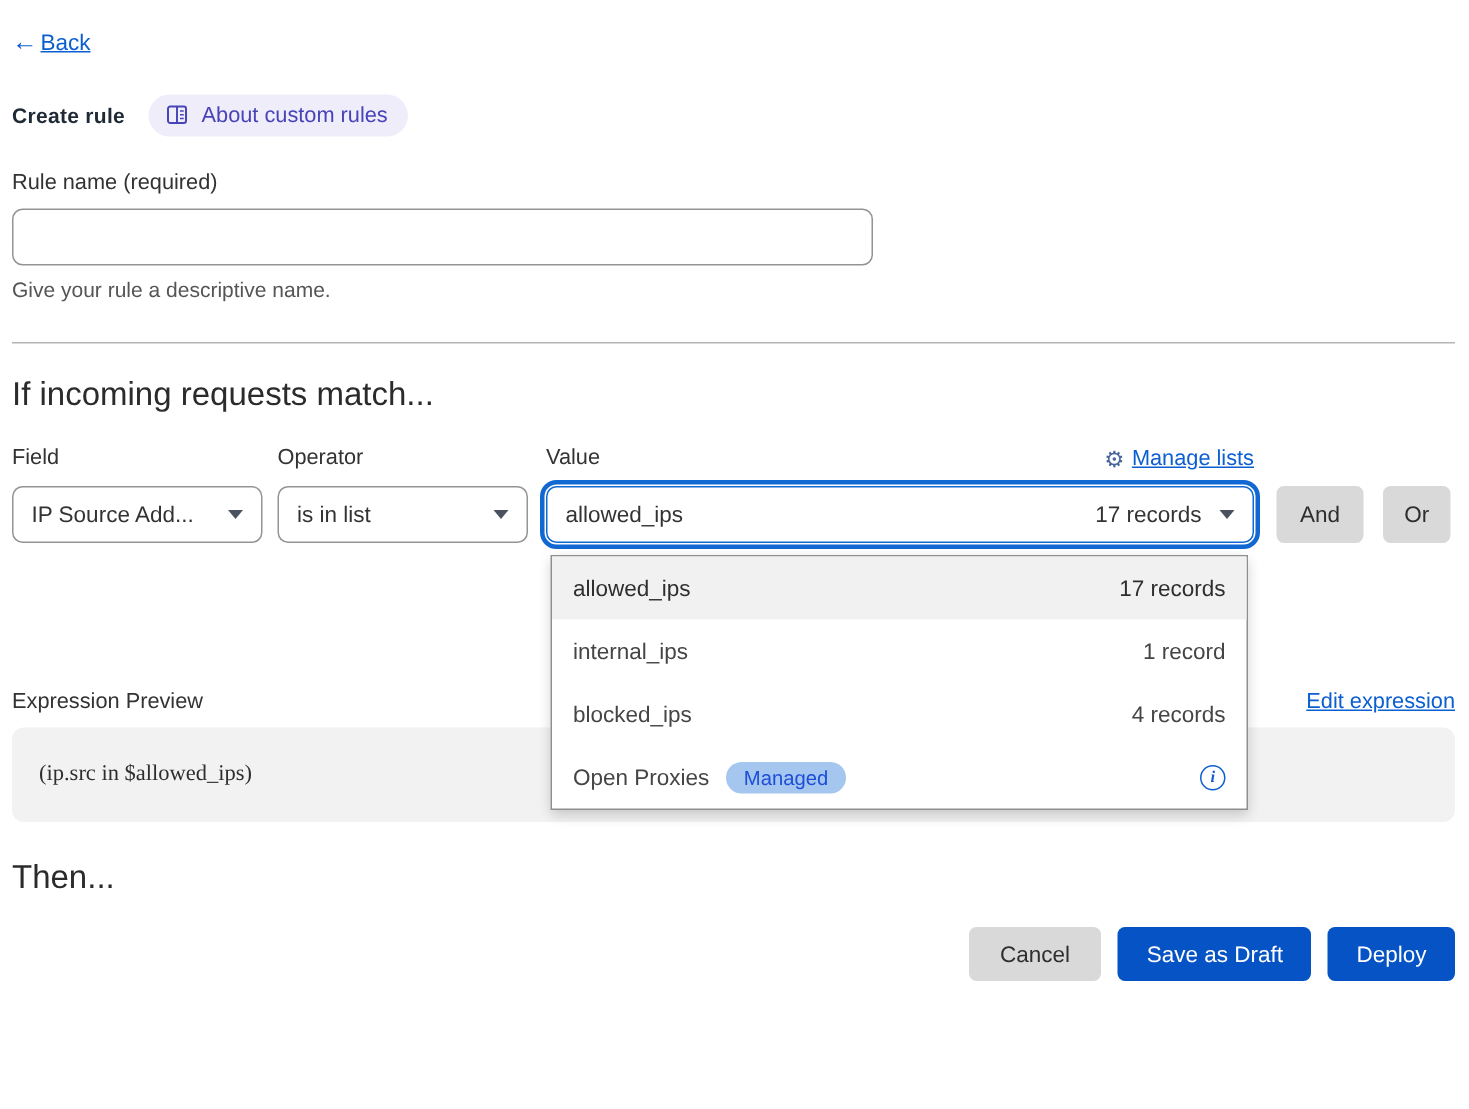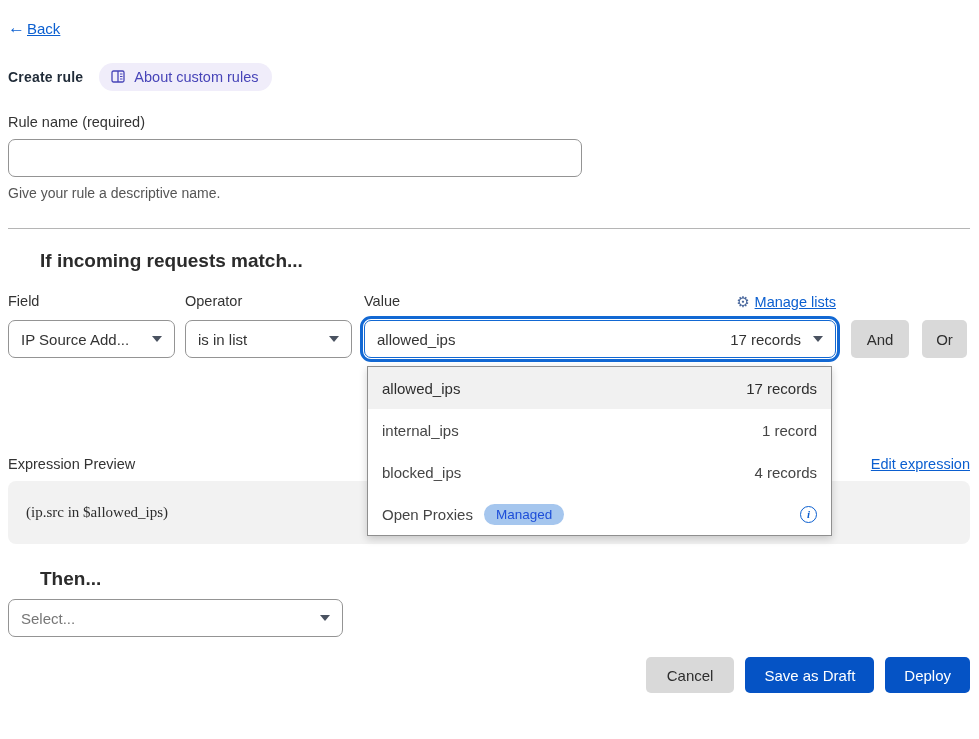--- a/index.html
+++ b/index.html
@@ -22,21 +22,21 @@
 
   
   .field-label { margin-top:23px; font-size:14.5px; color:#333; }
   .rule-name-input { margin-top:9px; display:block; width:574px; height:38px;
     border:1px solid #949494; border-radius:7px; font-size:15px; padding:0 12px;
     font-family:"Liberation Sans", sans-serif; }
   .helper { margin-top:8px; font-size:14px; color:#555; }
 
   .divider { margin-top:27px; border:none; border-top:1px solid #b5b5b5; }
 
-  .section-heading { margin-top:21px; font-size:19px; font-weight:bold; color:#2b2b2b;margin-left:32px; }
+  .section-heading { margin-top:21px; font-size:22px; font-weight:normal; color:#2b2b2b; }
 
   
   .cond-labels { margin-top:21px; display:flex; font-size:14.5px; color:#333; }
   .cl-field { width:167px; }
   .cl-op { width:167px; margin-left:10px; }
   .cl-value { width:472px; margin-left:12px; display:flex; justify-content:space-between; align-items:flex-start; }
   .manage-lists { display:flex; align-items:center; gap:5px; font-size:14.5px; }
   .gear-icon { color:#49679c; font-size:15px; text-decoration:none; }
 
   .cond-row { margin-top:9px; display:flex; align-items:center; }
@@ -181,24 +181,20 @@
 
   <div class="expr-label-row">
     <span>Expression Preview</span>
     <a>Edit expression</a>
   </div>
   <div class="expr-box">
     <span class="expr-code">(ip.src in $allowed_ips)</span>
   </div>
 
   <div class="section-heading then-heading">Then...</div>
-  <div class="select action-select">
-    <span class="placeholder">Select...</span>
-    <span class="chevron-down"></span>
-  </div>
 
   <div class="footer">
     <button class="btn btn-cancel">Cancel</button>
     <button class="btn btn-primary">Save as Draft</button>
     <button class="btn btn-primary">Deploy</button>
   </div>
 
 </div>
 
 </body></html>

